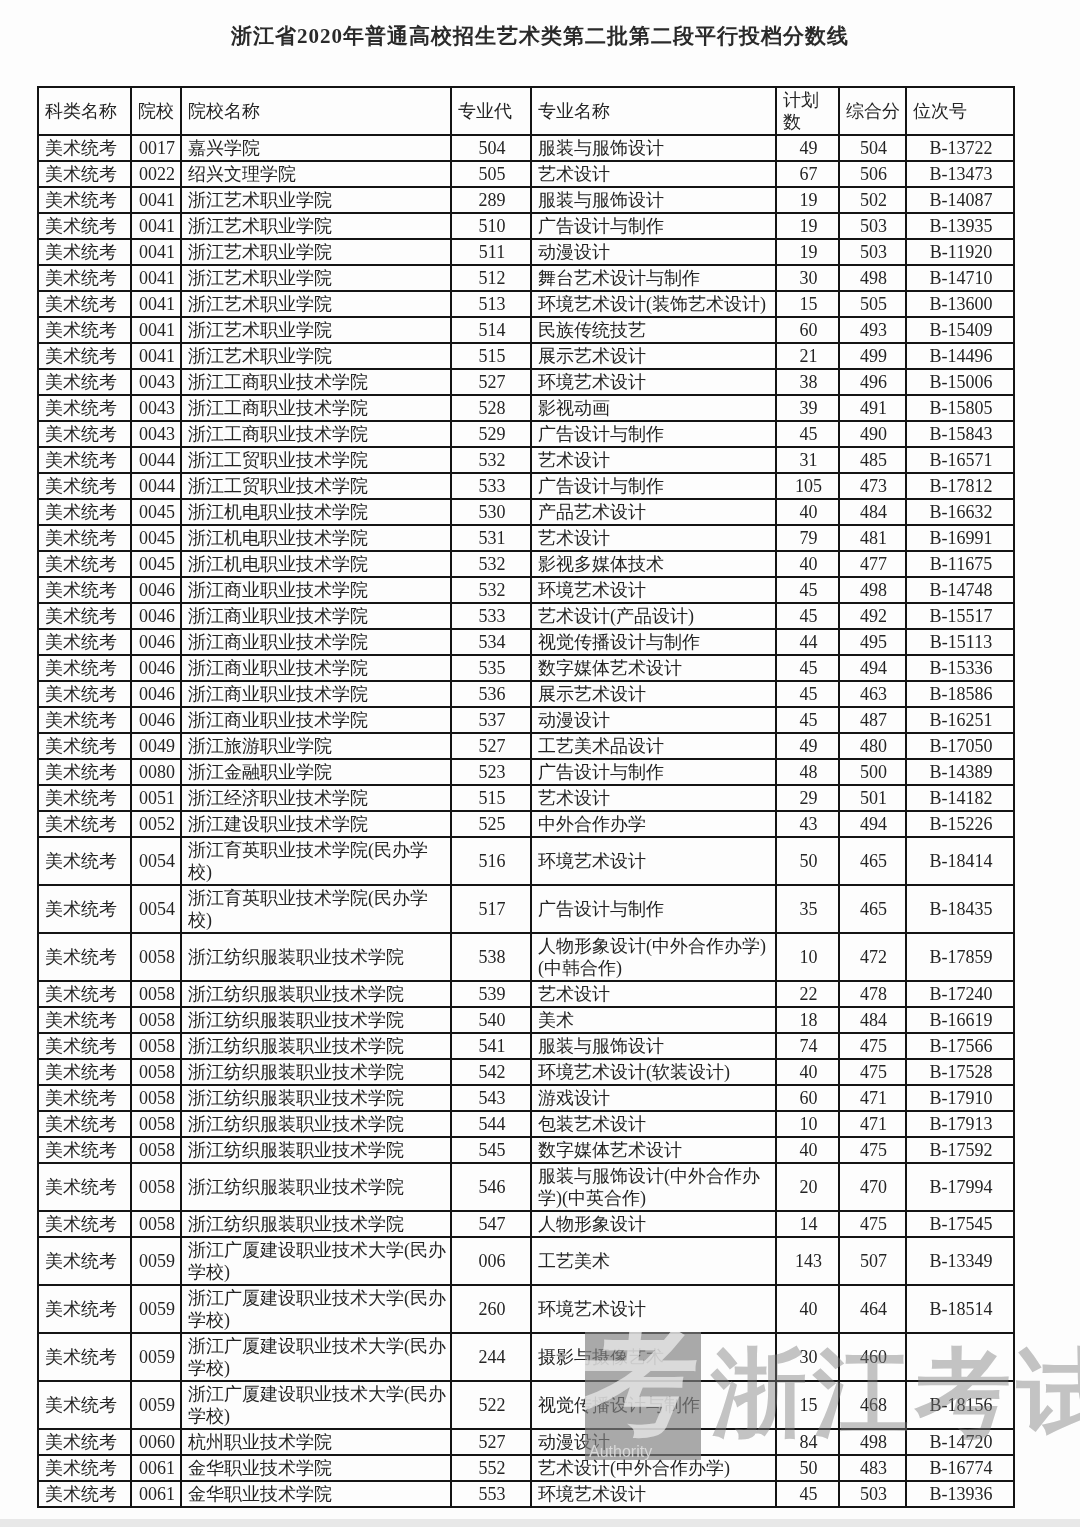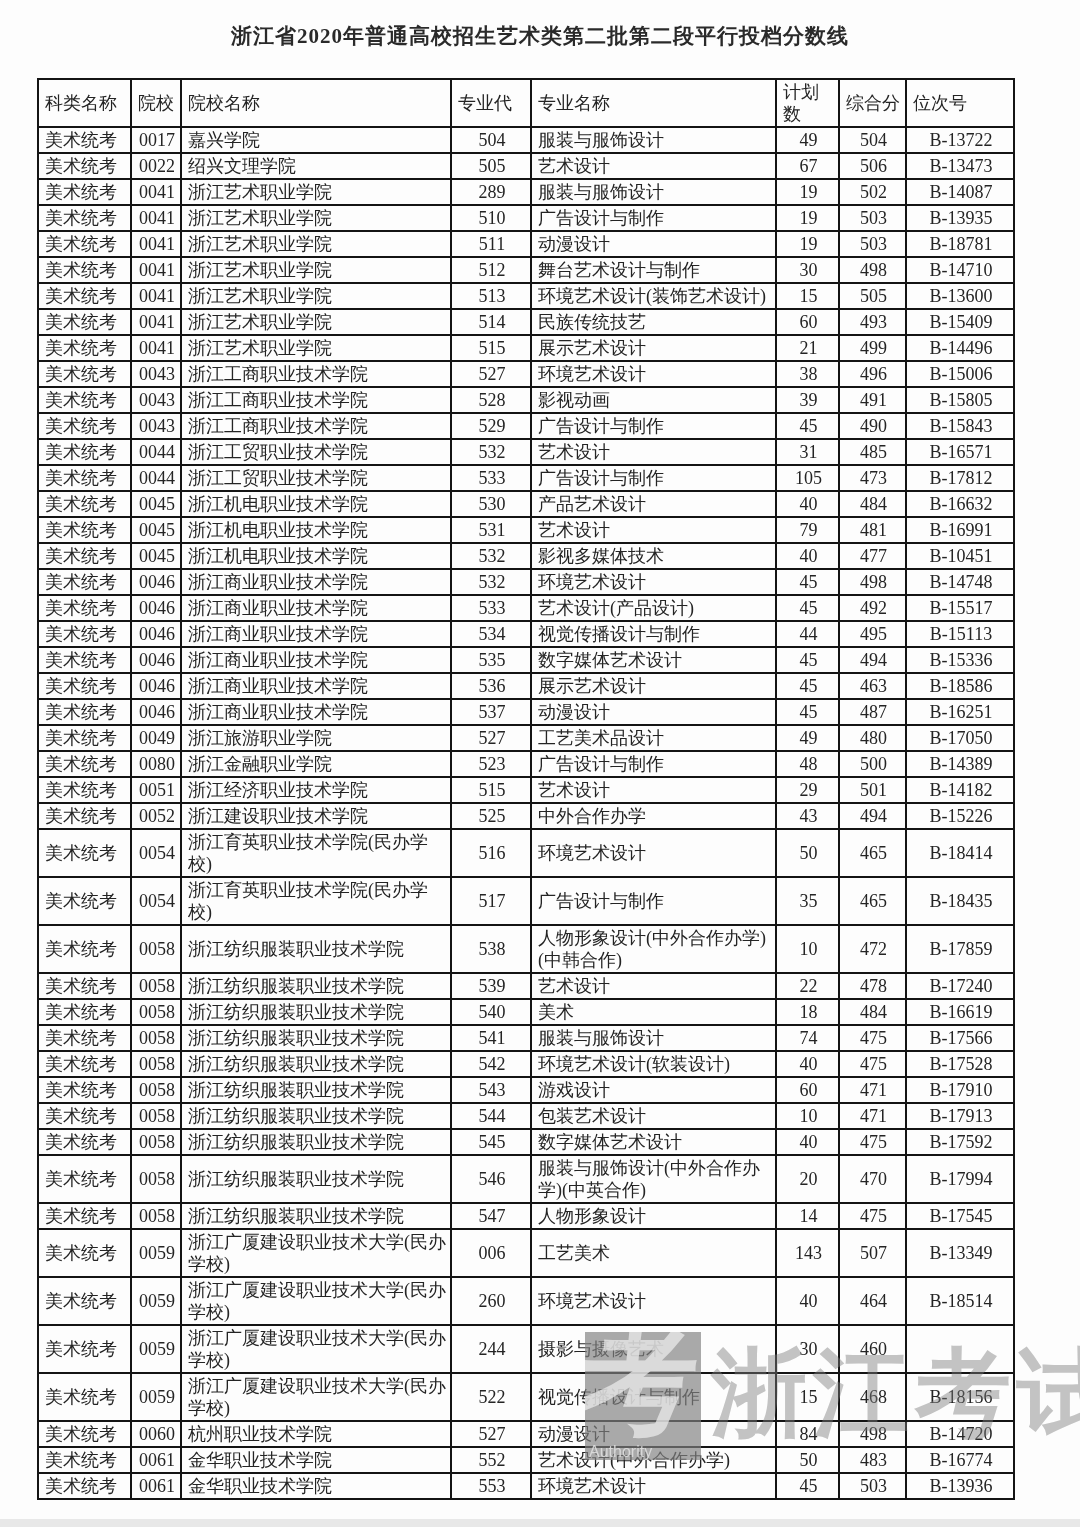--- a/index.html
+++ b/index.html
@@ -23,21 +23,21 @@
     left: 0;
     width: 100%;
     text-align: center;
     font-size: 21px;
     font-weight: 600;
     letter-spacing: 1px;
     color: #2a2a2a;
   }
   table.score-table {
     position: absolute;
-    top: 78px;
+    top: 86px;
     left: 37px;
     width: 976px;
     border-collapse: collapse;
     table-layout: fixed;
     background: transparent;
   }
   table.score-table th,
   table.score-table td {
     border: 2px solid #141414;
     font-size: 18px;
@@ -192,21 +192,21 @@
           <td class="al-c">B-13935</td>
         </tr>
         <tr>
           <td class="al-l">美术统考</td>
           <td class="al-c">0041</td>
           <td class="al-l">浙江艺术职业学院</td>
           <td class="al-c">511</td>
           <td class="al-l">动漫设计</td>
           <td class="al-c">19</td>
           <td class="al-c">503</td>
-          <td class="al-c">B-18781</td>
+          <td class="al-c">B-11920</td>
         </tr>
         <tr>
           <td class="al-l">美术统考</td>
           <td class="al-c">0041</td>
           <td class="al-l">浙江艺术职业学院</td>
           <td class="al-c">512</td>
           <td class="al-l">舞台艺术设计与制作</td>
           <td class="al-c">30</td>
           <td class="al-c">498</td>
           <td class="al-c">B-14710</td>
@@ -312,21 +312,21 @@
           <td class="al-c">B-16991</td>
         </tr>
         <tr>
           <td class="al-l">美术统考</td>
           <td class="al-c">0045</td>
           <td class="al-l">浙江机电职业技术学院</td>
           <td class="al-c">532</td>
           <td class="al-l">影视多媒体技术</td>
           <td class="al-c">40</td>
           <td class="al-c">477</td>
-          <td class="al-c">B-10451</td>
+          <td class="al-c">B-11675</td>
         </tr>
         <tr>
           <td class="al-l">美术统考</td>
           <td class="al-c">0046</td>
           <td class="al-l">浙江商业职业技术学院</td>
           <td class="al-c">532</td>
           <td class="al-l">环境艺术设计</td>
           <td class="al-c">45</td>
           <td class="al-c">498</td>
           <td class="al-c">B-14748</td>

